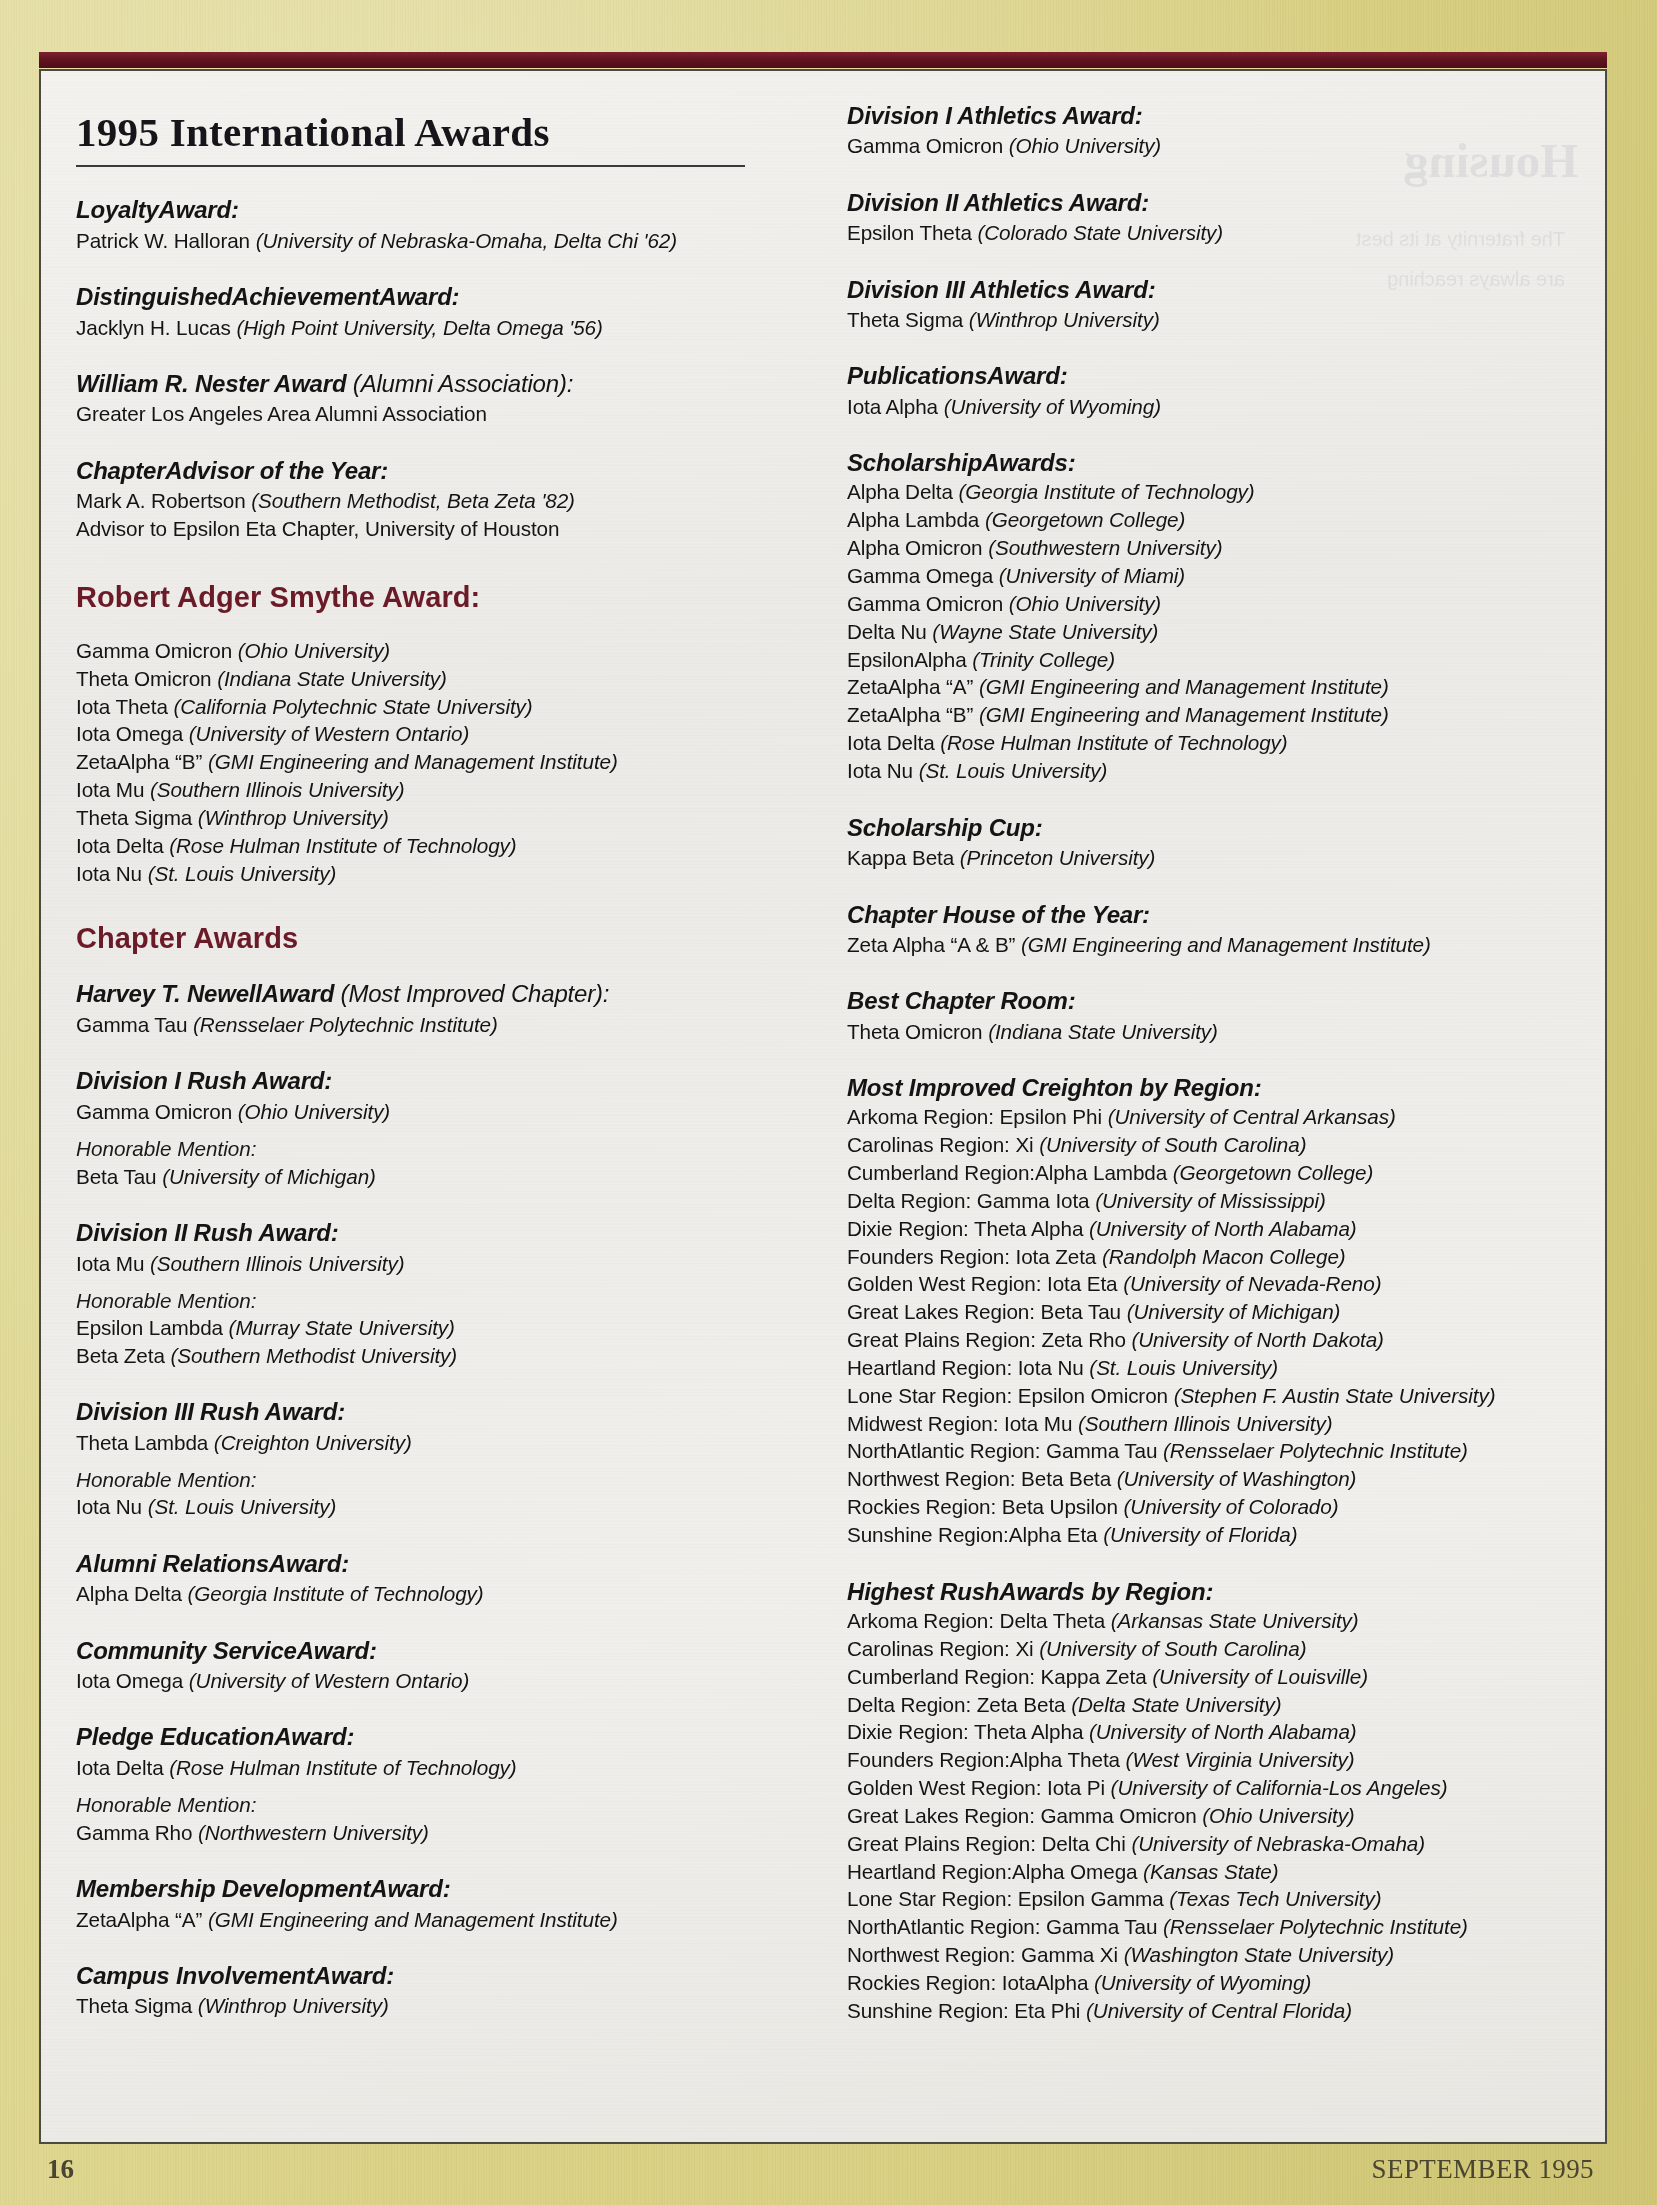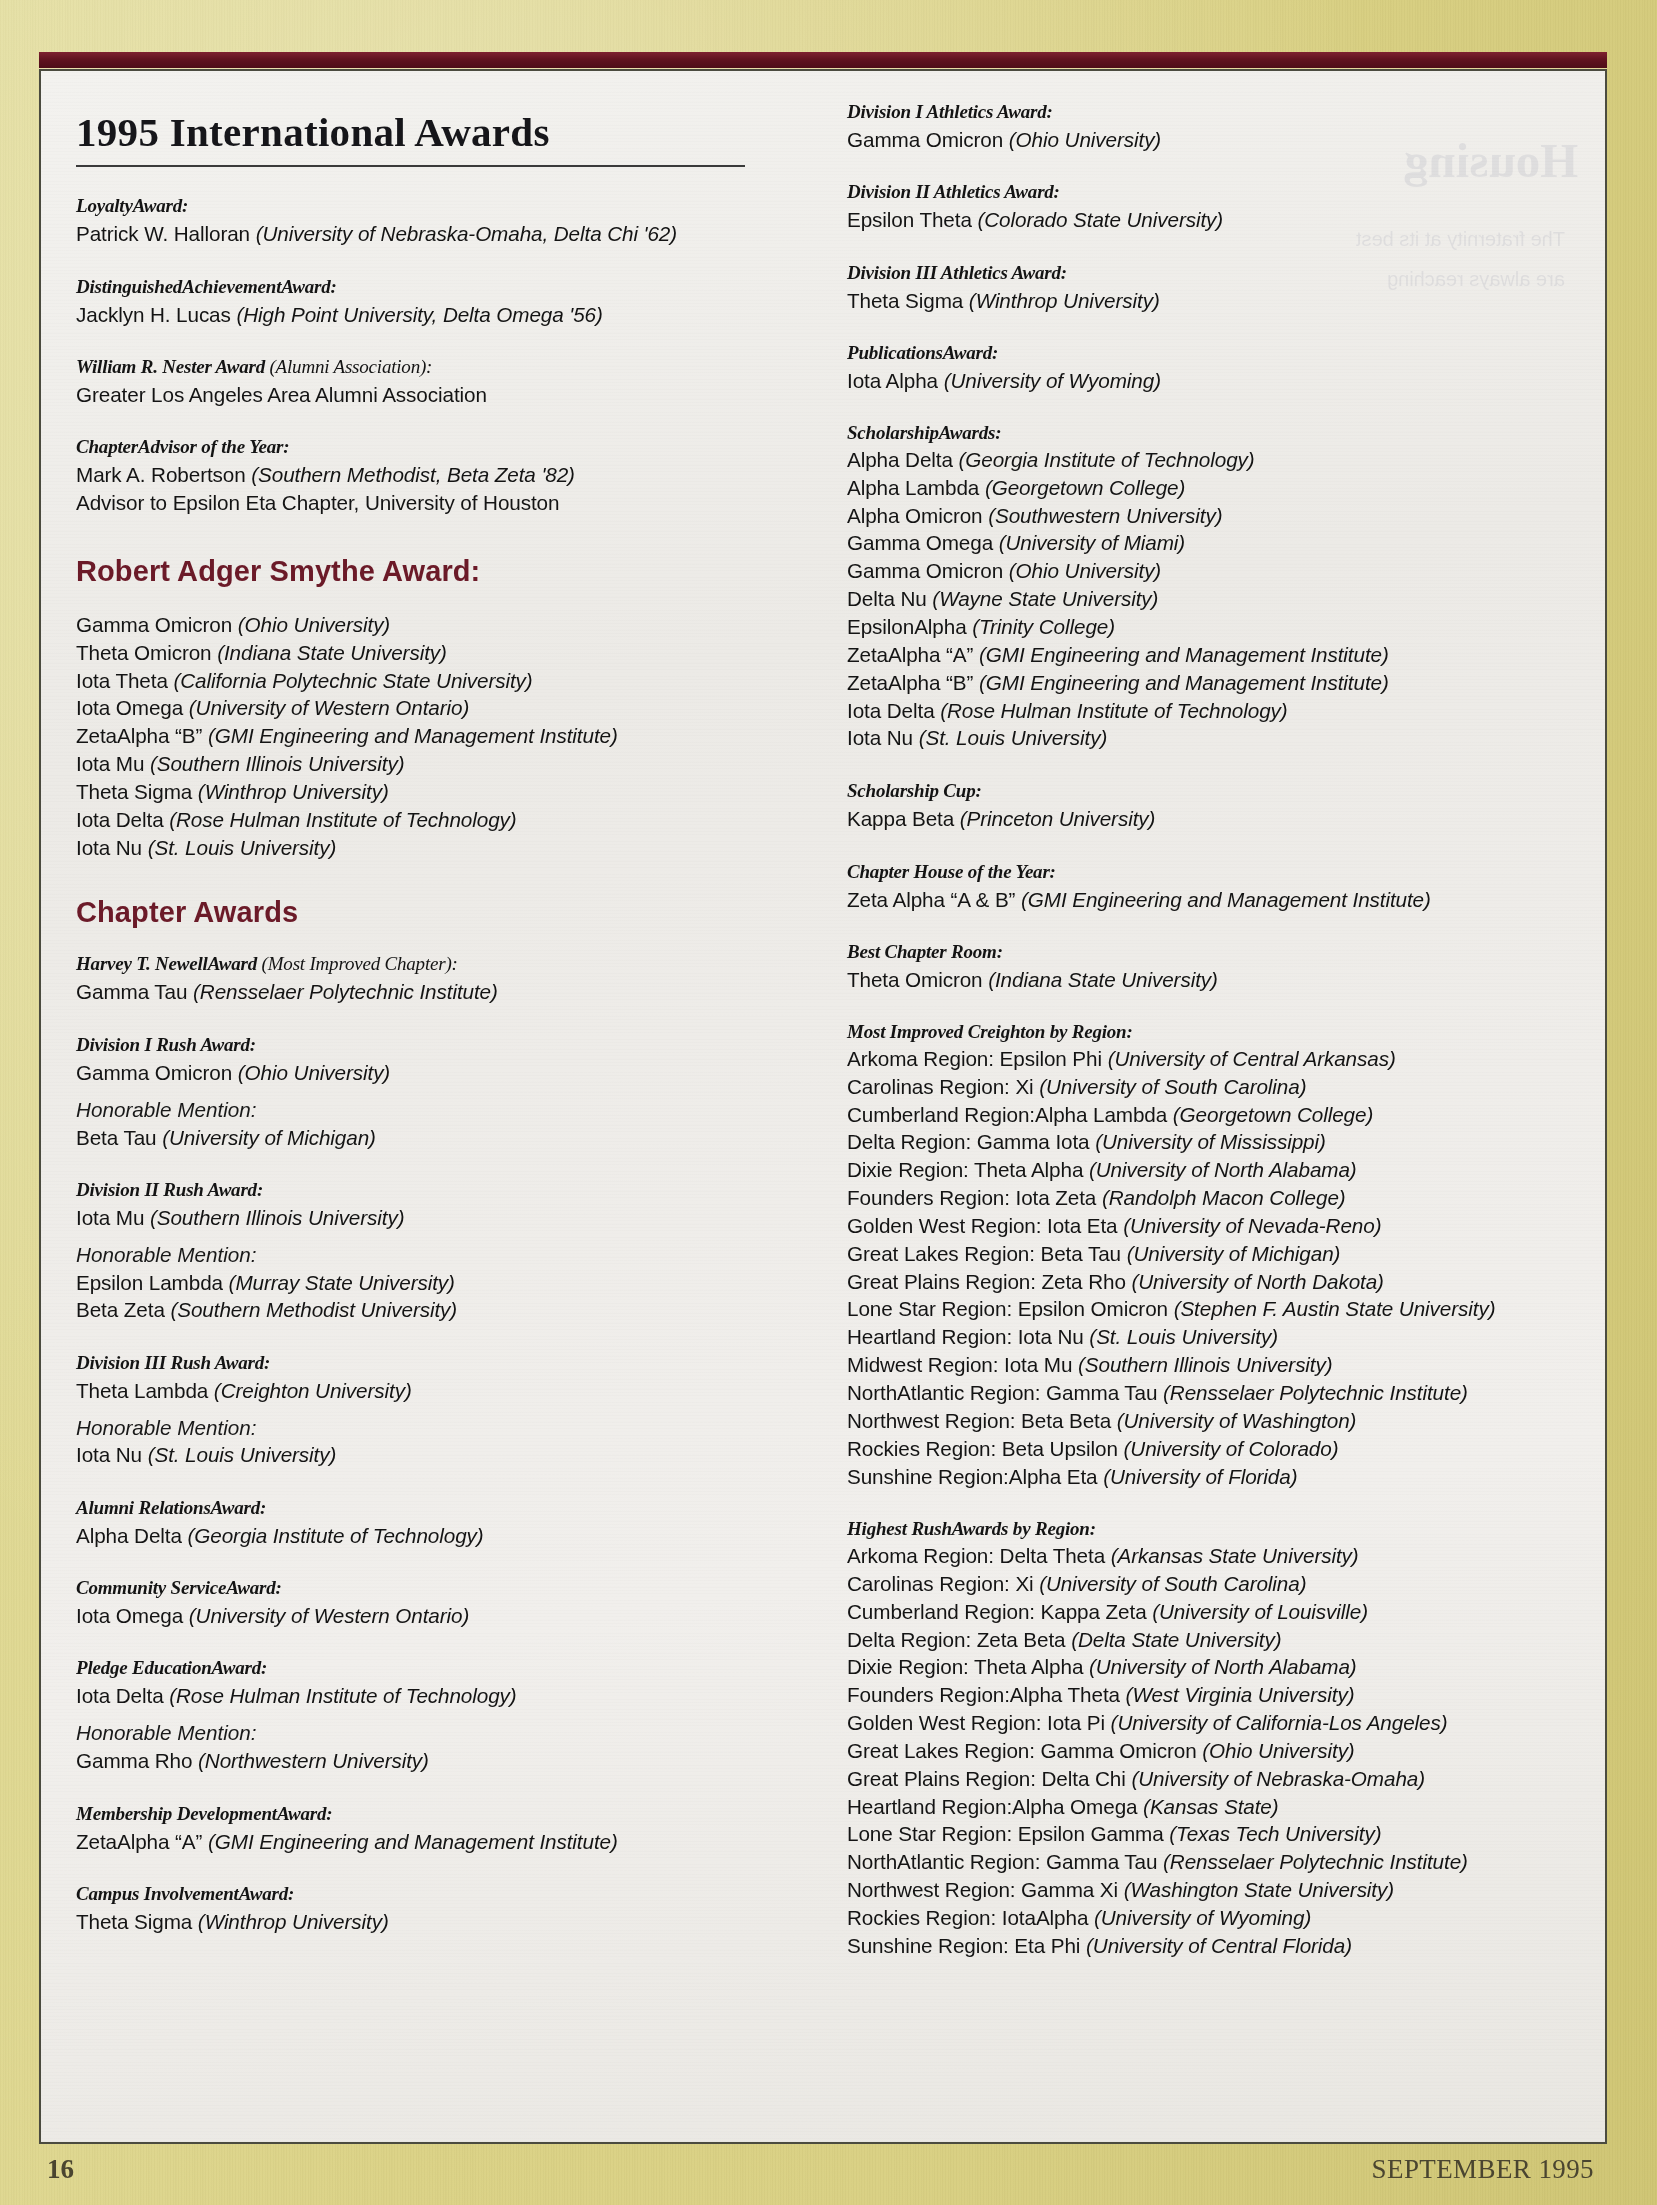--- a/index.html
+++ b/index.html
@@ -84,27 +84,26 @@
     font-size:29px;
     font-weight:700;
     color:#6b1a28;
     margin:39px 0 23px 0;
     letter-spacing:0.1px;
   }
   h2.section.tight{margin-top:35px;}
 
   .award{margin:0 0 27px 0;}
   .award .label{
-    font-size:19px;
+    font-size:24px;
     font-weight:700;
     font-style:italic;
     color:#141414;
     line-height:1.30;
     letter-spacing:-0.2px;
-    font-family:Liberation Serif, serif;
   }
   .award .label .plain{font-weight:400;font-style:italic;}
   .award .sub{
     font-size:20.7px;
     font-style:italic;
     font-weight:400;
     color:#191919;
     line-height:1.30;
     margin-top:10.7px;
   }
@@ -295,22 +294,22 @@
           <div id="mir-list">
               <div class="val">Arkoma Region: Epsilon Phi <em>(University of Central Arkansas)</em></div>
               <div class="val">Carolinas Region: Xi <em>(University of South Carolina)</em></div>
               <div class="val">Cumberland Region:Alpha Lambda <em>(Georgetown College)</em></div>
               <div class="val">Delta Region: Gamma Iota <em>(University of Mississippi)</em></div>
               <div class="val">Dixie Region: Theta Alpha <em>(University of North Alabama)</em></div>
               <div class="val">Founders Region: Iota Zeta <em>(Randolph Macon College)</em></div>
               <div class="val">Golden West Region: Iota Eta <em>(University of Nevada-Reno)</em></div>
               <div class="val">Great Lakes Region: Beta Tau <em>(University of Michigan)</em></div>
               <div class="val">Great Plains Region: Zeta Rho <em>(University of North Dakota)</em></div>
+              <div class="val">Heartland Region: Iota Nu <em>(St. Louis University)</em></div>
               <div class="val">Lone Star Region: Epsilon Omicron <em>(Stephen F. Austin State University)</em></div>
-              <div class="val">Heartland Region: Iota Nu <em>(St. Louis University)</em></div>
               <div class="val">Midwest Region: Iota Mu <em>(Southern Illinois University)</em></div>
               <div class="val">NorthAtlantic Region: Gamma Tau <em>(Rensselaer Polytechnic Institute)</em></div>
               <div class="val">Northwest Region: Beta Beta <em>(University of Washington)</em></div>
               <div class="val">Rockies Region: Beta Upsilon <em>(University of Colorado)</em></div>
               <div class="val">Sunshine Region:Alpha Eta <em>(University of Florida)</em></div>
             </div>
         </div>
 
         <div class="award list">
           <div class="label">Highest RushAwards by Region:</div>

